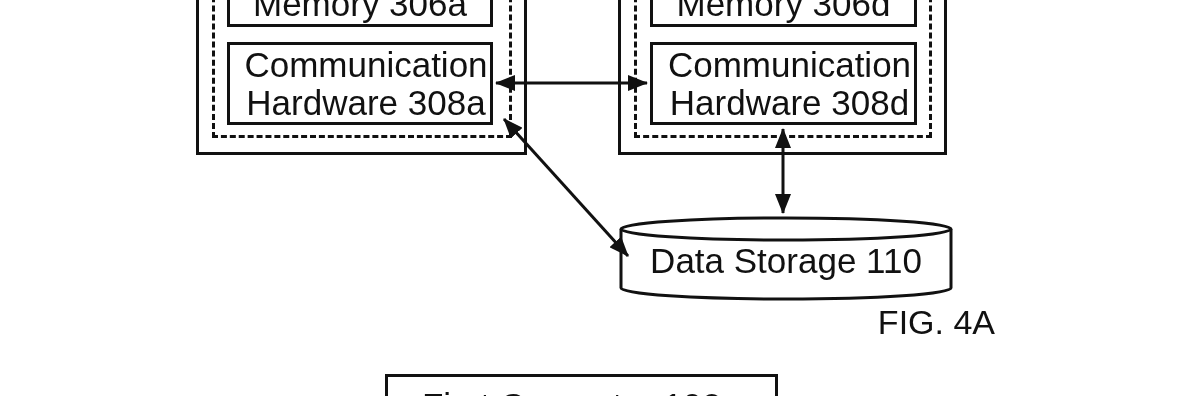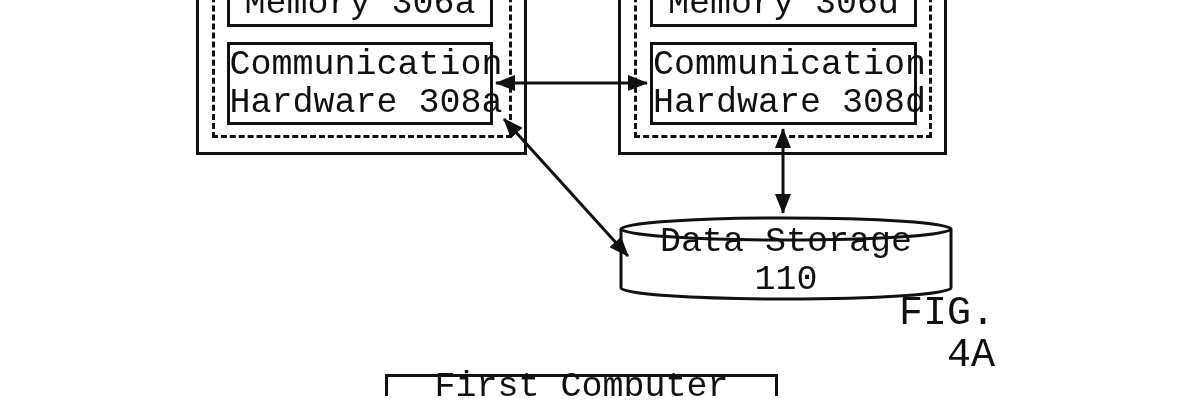--- a/index.html
+++ b/index.html
@@ -6,21 +6,21 @@
     margin: 0;
     padding: 0;
     background: #ffffff;
   }
   .stage {
     position: relative;
     width: 1200px;
     height: 396px;
     overflow: hidden;
     background: var(--bg, #ffffff);
-    font-family: Liberation Mono, monospace;
+    font-family: Liberation Sans, sans-serif;
     color: var(--line, #111111);
   }
   .box {
     position: absolute;
     box-sizing: border-box;
     background: #ffffff;
   }
   .solid  { border: 3px solid var(--line, #111111); }
   .dashed { border: 3px dashed var(--line, #111111); background: transparent; }
   .label {
@@ -56,23 +56,23 @@
   .cyl-label {
     position: absolute;
     left: 621px;
     top: 238px;
     width: 330px;
     height: 46px;
   }
   .fig-caption {
     position: absolute;
     left: 845px;
-    top: 293px;
+    top: 301px;
     width: 150px;
-    font-size: 40px;
+    font-size: 34px;
     line-height: 42px;
     text-align: right;
     color: var(--line, #111111);
   }
 </style>
 </head>
 <body>
 
 <div class="stage">
 

